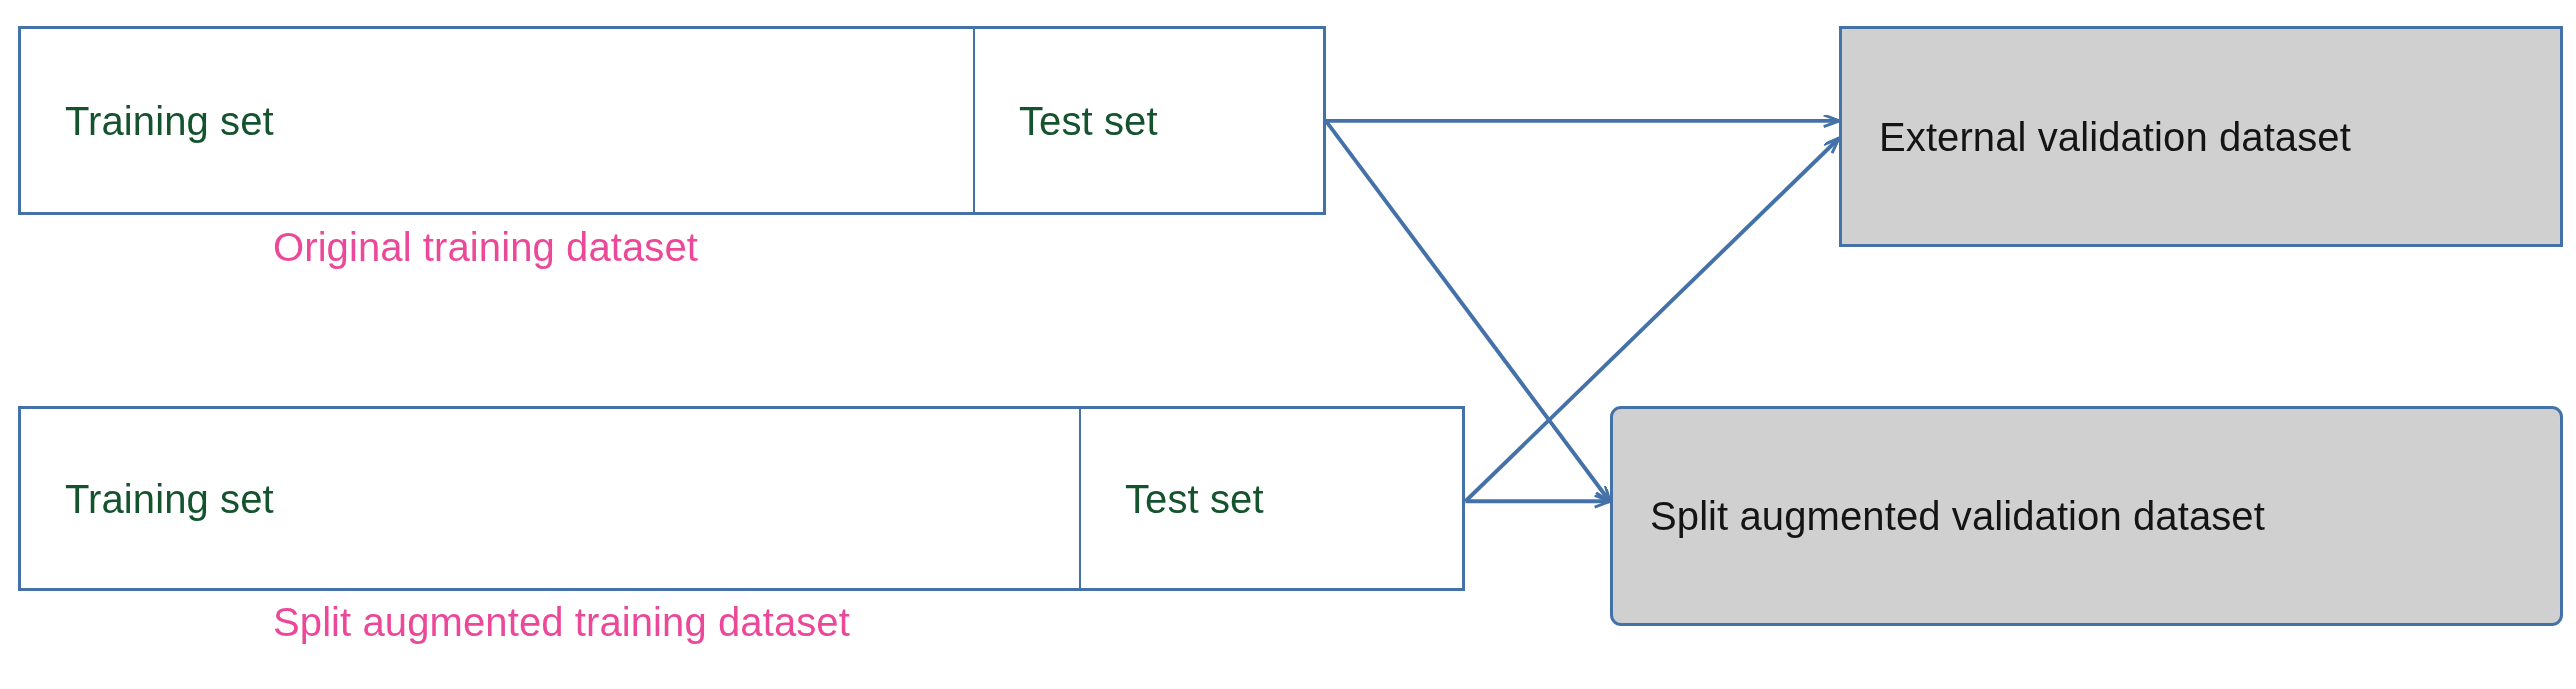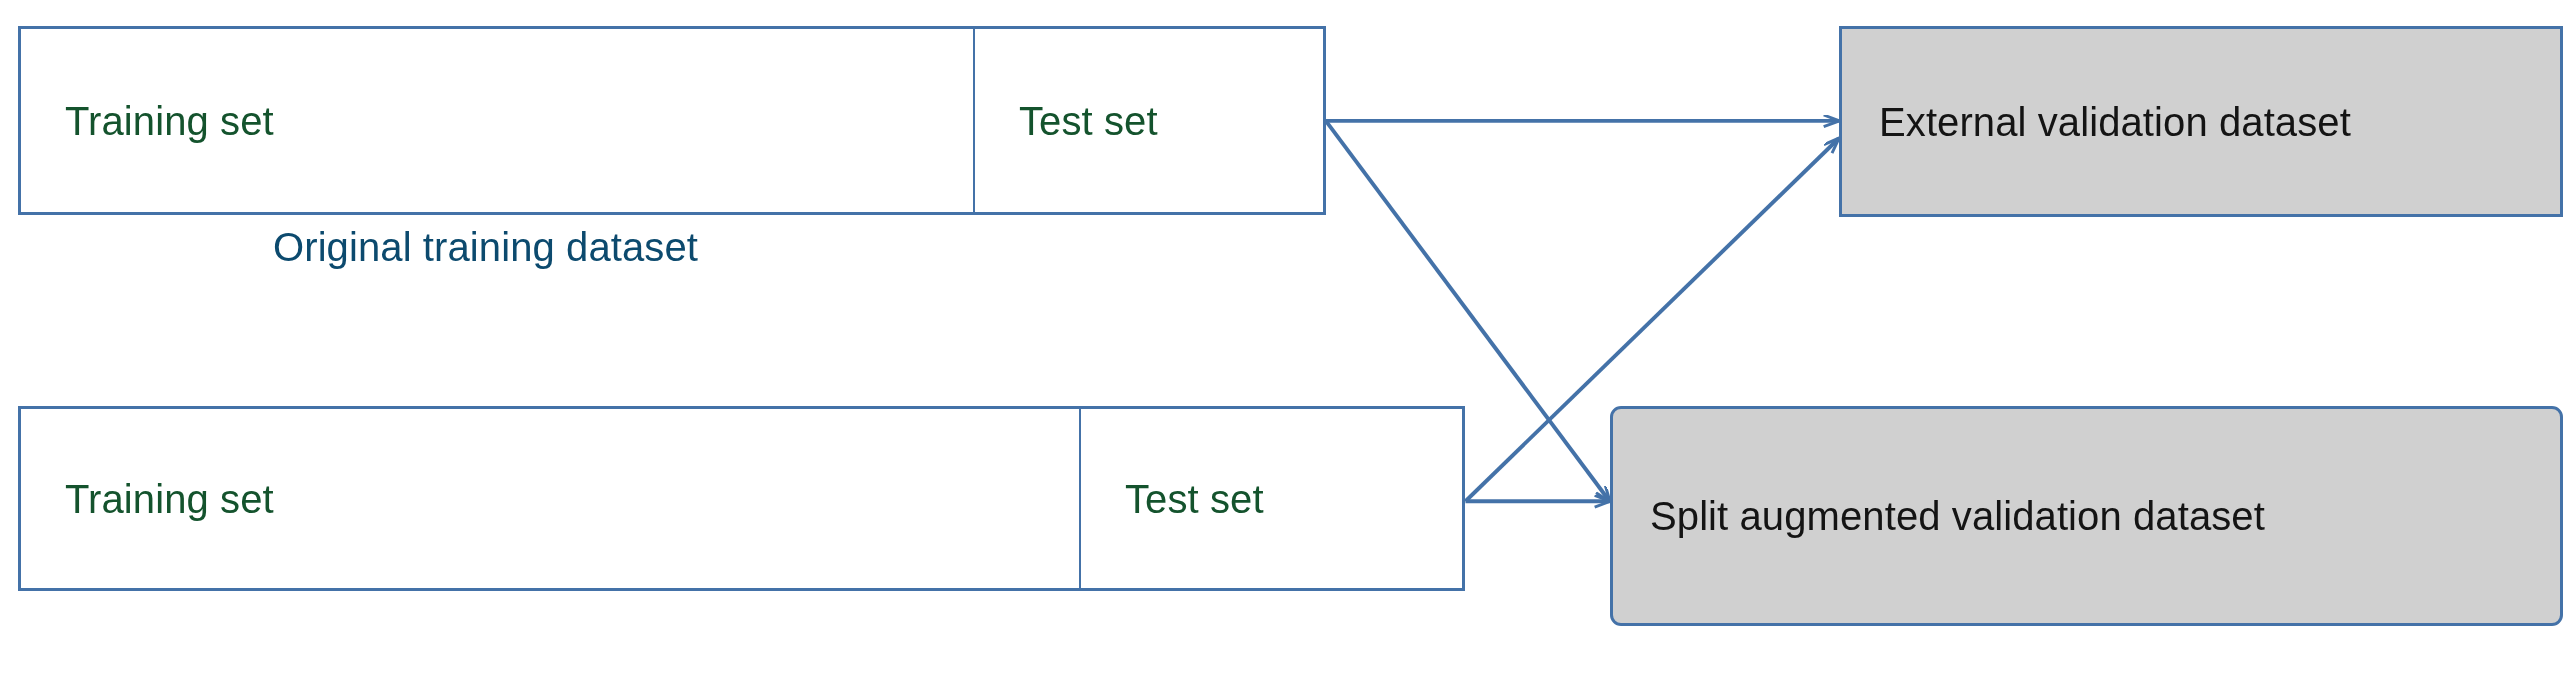--- a/index.html
+++ b/index.html
@@ -68,21 +68,21 @@
     line-height: 1;
     color: #141414;
     white-space: nowrap;
     padding-left: 37px;
     letter-spacing: 0.1px;
   }
   .caption {
     position: absolute;
     font-size: 40px;
     line-height: 1;
-    color: #0c4a6e;
+    color: #ec4899;
     white-space: nowrap;
     letter-spacing: 0.1px;
   }
 </style>
 </head>
 <body>
 
 <div id="canvas">
 
   <svg class="arrow-layer" viewBox="0 0 3948 1057" width="2576" height="690" xmlns="http://www.w3.org/2000/svg">
@@ -122,22 +122,23 @@
 
   <div class="split-box" style="left:18px; top:406px; width:1447px; height:185px;">
     <div class="split-cell left" style="width:1060px;">
       <span class="cell-label">Training set</span>
     </div>
     <div class="split-cell" style="flex:1;">
       <span class="cell-label">Test set</span>
     </div>
   </div>
 
+  <div class="caption" style="left:273px; top:602px;">Split augmented training dataset</div>
 
-  <div class="box shaded" style="left:1839px; top:26px; width:724px; height:191px;">
+  <div class="box shaded" style="left:1839px; top:26px; width:724px; height:221px;">
     <span class="box-label">External validation dataset</span>
   </div>
 
   <div class="box shaded" style="left:1610px; top:406px; width:953px; height:220px;border-radius:11px;">
     <span class="box-label">Split augmented validation dataset</span>
   </div>
 
 </div>
 
 

